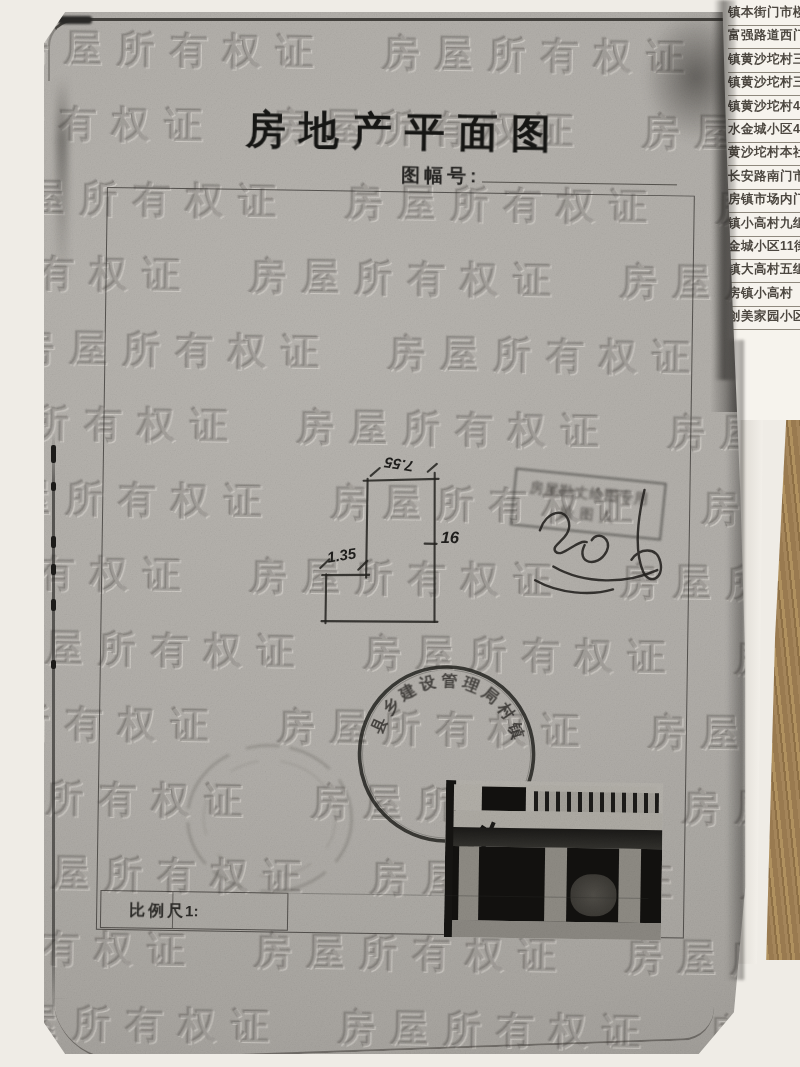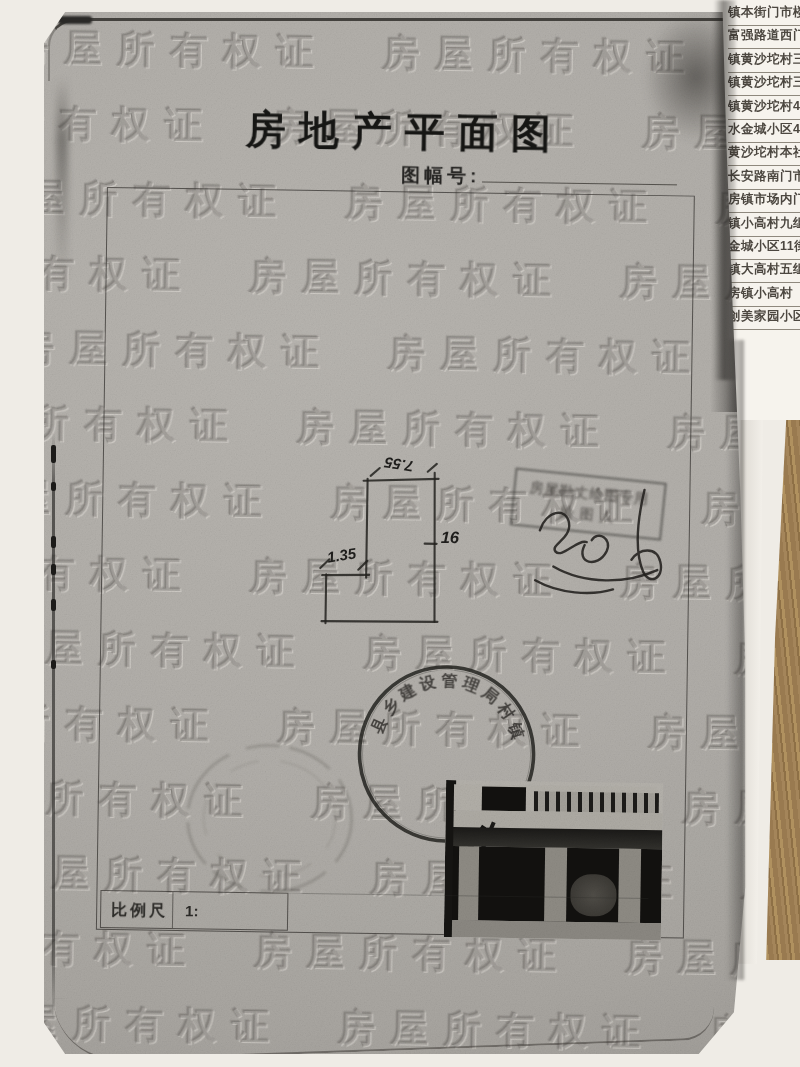--- a/index.html
+++ b/index.html
@@ -70,21 +70,21 @@
   .ph-lad2{left:30px;top:10px;width:4px;height:44px;background:#1a1917;transform:rotate(22deg);}
   .ph-shadowband{left:8px;top:47px;width:209px;height:19px;background:linear-gradient(#1a1917,#32312d);}
   .ph-main{left:8px;top:66px;width:209px;height:74px;background:#12110f;}
   .ph-col{top:0;height:74px;background:#8e8b84;}
   .ph-car{left:118px;top:26px;width:46px;height:42px;background:radial-gradient(#5b5852,#3a3833);
         border-radius:45%;opacity:.85;}
   .ph-sill{left:8px;top:140px;width:209px;height:17px;background:#8b8882;}
 
   .scalebox{position:absolute;left:62px;top:882px;width:188px;height:38px;
         border:1.6px solid rgba(45,43,40,.7);box-sizing:border-box;}
-  .sb-label{position:absolute;left:10px;top:9px;font-size:16px;letter-spacing:3px;font-weight:bold;
+  .sb-label{position:absolute;left:28px;top:9px;font-size:16px;letter-spacing:3px;font-weight:bold;
         color:#2b2a27;filter:blur(.3px);}
   .sb-div{position:absolute;left:71px;top:0;bottom:0;width:0;border-left:1.4px solid rgba(48,46,43,.6);}
   .sb-value{position:absolute;left:84px;top:10px;font-size:15px;font-weight:bold;color:#2b2a27;}
   .scale-ext{position:absolute;left:250px;top:882px;width:360px;height:0;
         border-top:1px solid rgba(48,46,43,.3);}
 
   
   .edge-top{position:absolute;left:4px;top:6px;width:690px;height:60px;
         border-top:3.5px solid #43413d;border-left:2.5px solid rgba(75,72,68,.4);
         border-radius:28px 10px 0 0;}

